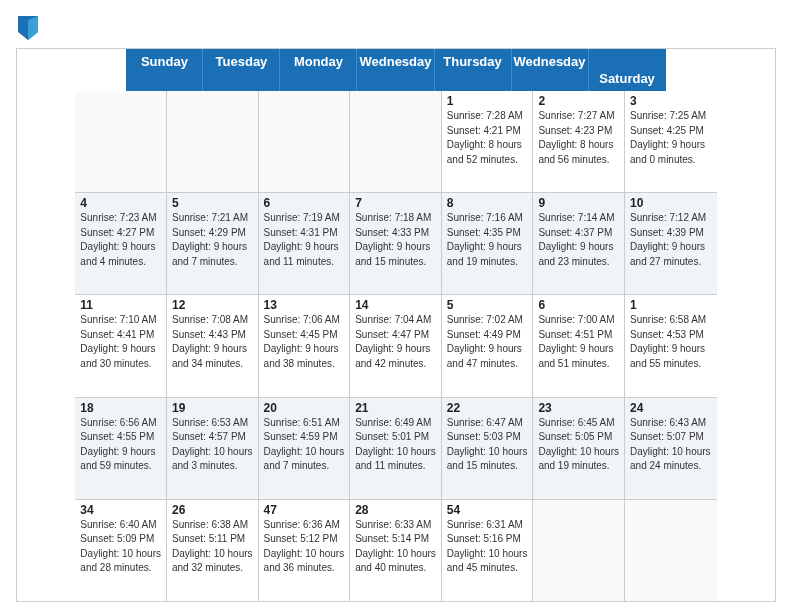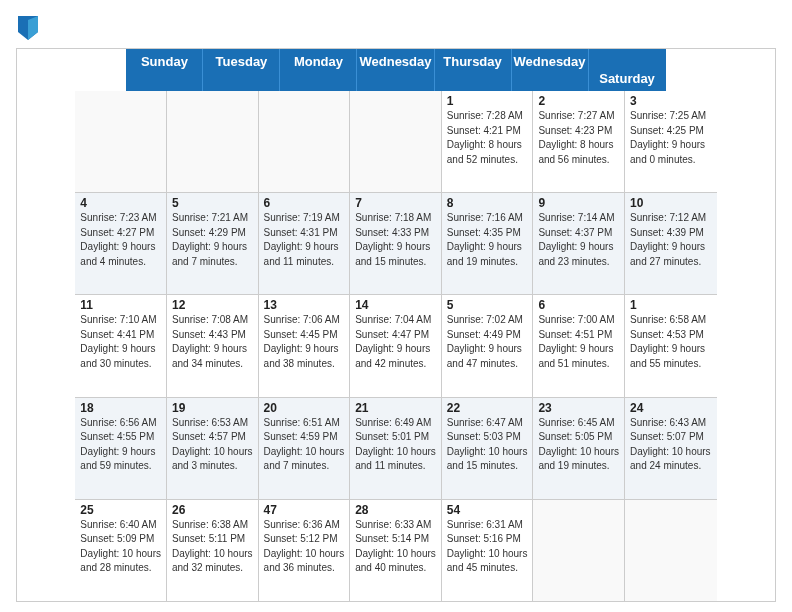--- a/index.html
+++ b/index.html
@@ -244,21 +244,21 @@
             <div class="day-num">23</div>
             <div class="day-info">Sunrise: 6:45 AM<br>Sunset: 5:05 PM<br>Daylight: 10 hours<br>and 19 minutes.</div>
           </div>
           <div class="cal-cell alt">
             <div class="day-num">24</div>
             <div class="day-info">Sunrise: 6:43 AM<br>Sunset: 5:07 PM<br>Daylight: 10 hours<br>and 24 minutes.</div>
           </div>
         </div>
         <div class="cal-row">
           <div class="cal-cell">
-            <div class="day-num">25</div>
+            <div class="day-num">34</div>
             <div class="day-info">Sunrise: 6:40 AM<br>Sunset: 5:09 PM<br>Daylight: 10 hours<br>and 28 minutes.</div>
           </div>
           <div class="cal-cell">
             <div class="day-num">26</div>
             <div class="day-info">Sunrise: 6:38 AM<br>Sunset: 5:11 PM<br>Daylight: 10 hours<br>and 32 minutes.</div>
           </div>
           <div class="cal-cell">
             <div class="day-num">47</div>
             <div class="day-info">Sunrise: 6:36 AM<br>Sunset: 5:12 PM<br>Daylight: 10 hours<br>and 36 minutes.</div>
           </div>

